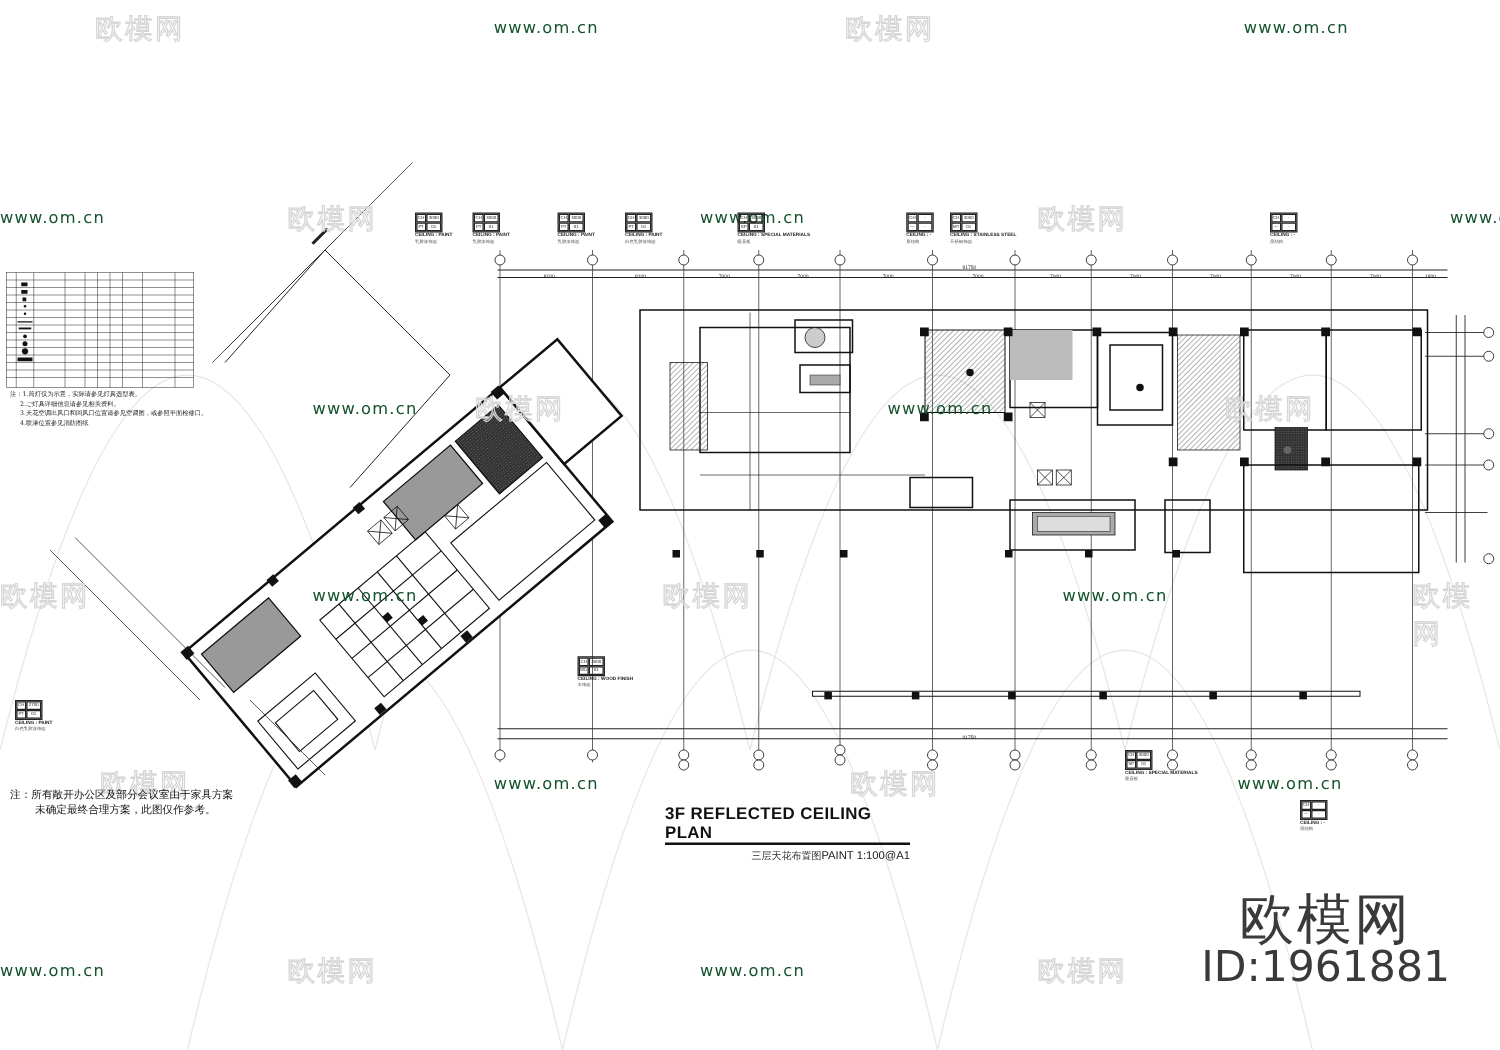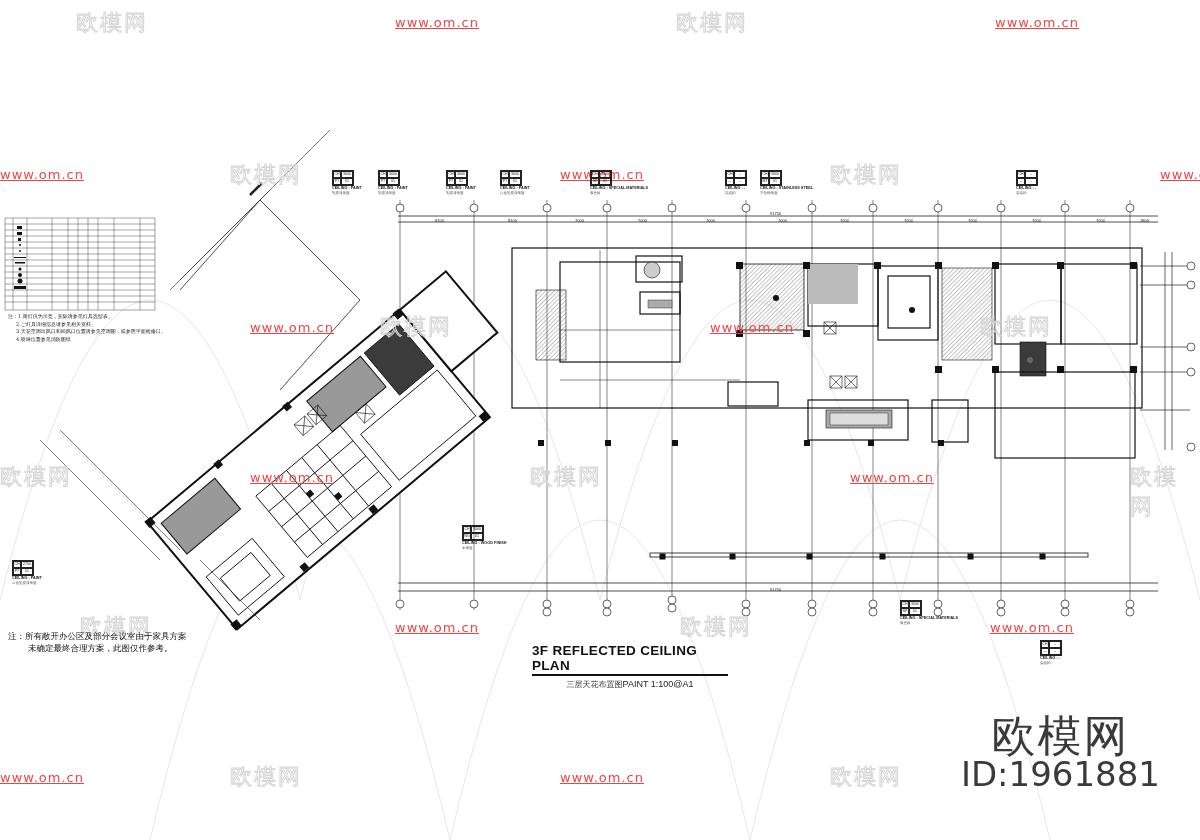--- a/index.html
+++ b/index.html
@@ -1,22 +1,22 @@
 <!DOCTYPE html>
 <html><head>
 <meta charset="utf-8">
 <style>
   html,body{margin:0;padding:0;background:#ffffff;}
   body{width:1200px;height:840px;position:relative;overflow:hidden;font-family:"Liberation Sans",sans-serif;color:#111;}
   #canvas{position:absolute;left:0;top:0;width:1200px;height:840px;}
   .wm-logo{position:absolute;font-family:"DejaVu Sans",sans-serif;font-size:22px;color:transparent;-webkit-text-stroke:1px #d6d6d6;letter-spacing:2px;}
-  .wm-url{position:absolute;font-family:"DejaVu Sans",sans-serif;font-size:13px;color:#ef4444;letter-spacing:1px;text-decoration:underline;}
+  .wm-url{position:absolute;font-family:"DejaVu Sans",sans-serif;font-size:13px;color:#14532d;letter-spacing:1px;}
   .title-block{position:absolute;left:532px;top:643px;width:196px;}
   .title-main{font-family:"Liberation Sans",sans-serif;font-size:13.5px;font-weight:bold;letter-spacing:0.3px;color:#111;border-bottom:2px solid #111;padding-bottom:1px;}
-  .title-sub{display:flex;justify-content:center;margin-top:3px;font-size:9px;color:#222;}
+  .title-sub{display:flex;justify-content:flex-end;margin-top:3px;font-size:9px;color:#222;}
   .title-cn{font-family:"DejaVu Serif",serif;font-size:8px;color:#333;}
   .note-cn{position:absolute;left:8px;top:630px;font-family:"DejaVu Serif",serif;font-size:8.5px;line-height:12px;color:#111;}
   .legend-notes{position:absolute;left:8px;top:313px;font-family:"DejaVu Serif",serif;font-size:5px;line-height:7.5px;color:#222;}
   .brand{position:absolute;right:40px;top:712px;text-align:center;color:#3a3a3a;}
   .brand-name{font-family:"DejaVu Sans",sans-serif;font-size:44px;line-height:48px;letter-spacing:2px;}
   .brand-id{font-family:"DejaVu Sans",sans-serif;font-size:34px;line-height:28px;}
   .tag{position:absolute;font-size:4px;line-height:5px;color:#222;}
   .tag .box{display:grid;grid-template-columns:8px 12px;border:0.6px solid #222;width:20px;}
   .tag .box span{border:0.4px solid #222;height:5px;font-size:3.5px;text-align:center;}
   .tag .cap{font-size:3.8px;font-weight:bold;white-space:nowrap;}

